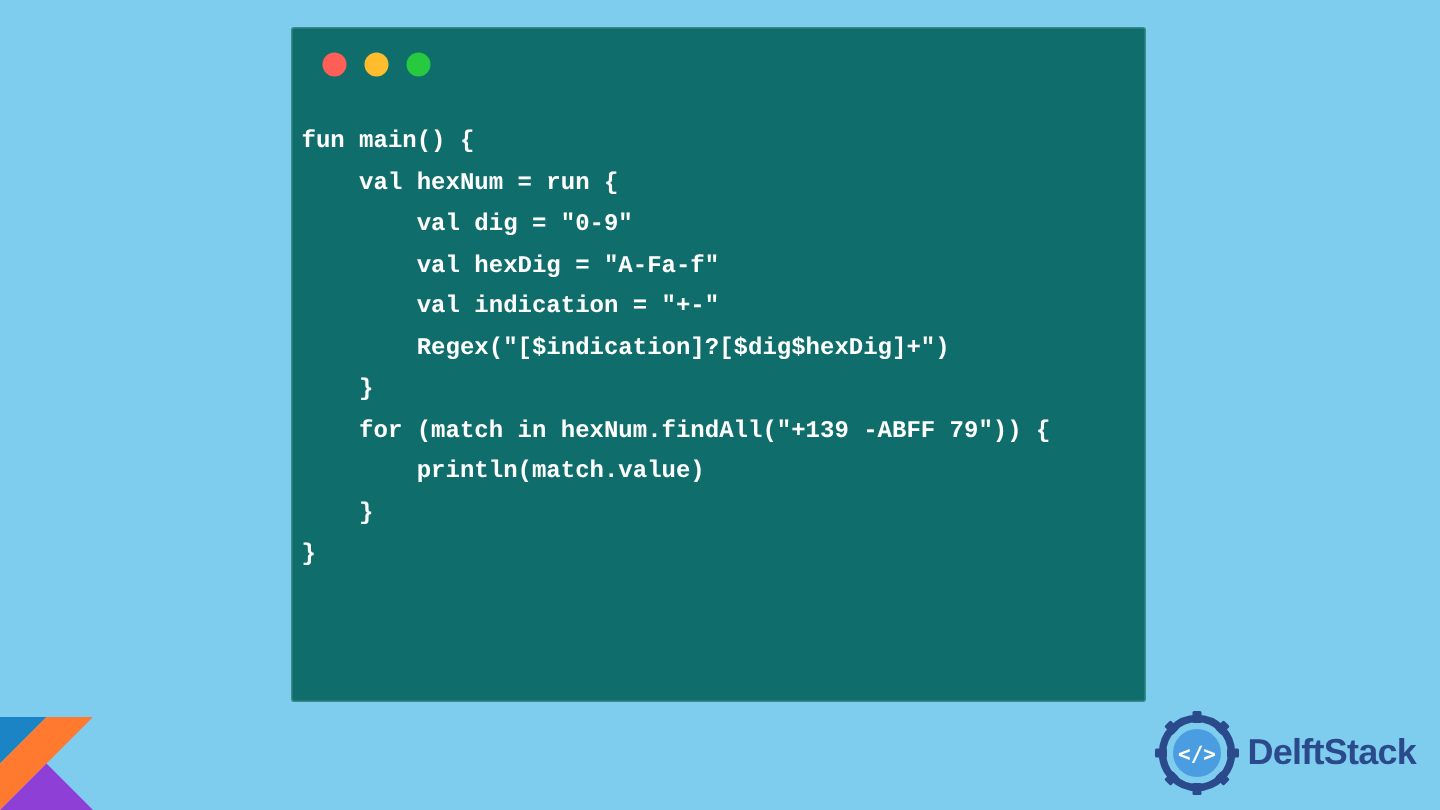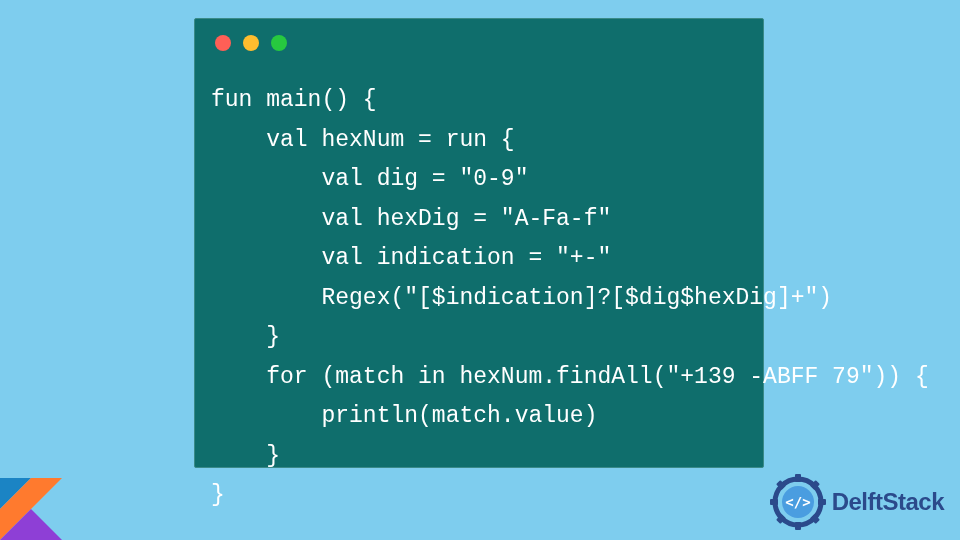--- a/index.html
+++ b/index.html
@@ -28,26 +28,27 @@
   }
   .dot {
     width: 16px;
     height: 16px;
     border-radius: 50%;
   }
   .dot-red { background: #ff5f56; }
   .dot-yellow { background: #ffbd2e; }
   .dot-green { background: #27c93f; }
   .code-content {
-    padding: 18px 16px;
+    padding: 18px 6px;
     color: #ffffff;
     font-family: Menlo, Consolas, "Courier New", monospace;
-    font-size: 23px;
+    font-size: 16px;
     line-height: 1.72;
     white-space: pre;
+    font-weight: bold;
   }
   .kotlin-logo {
     position: absolute;
     left: 0;
     bottom: 0;
     width: 62px;
     height: 62px;
   }
   .brand {
     position: absolute;

